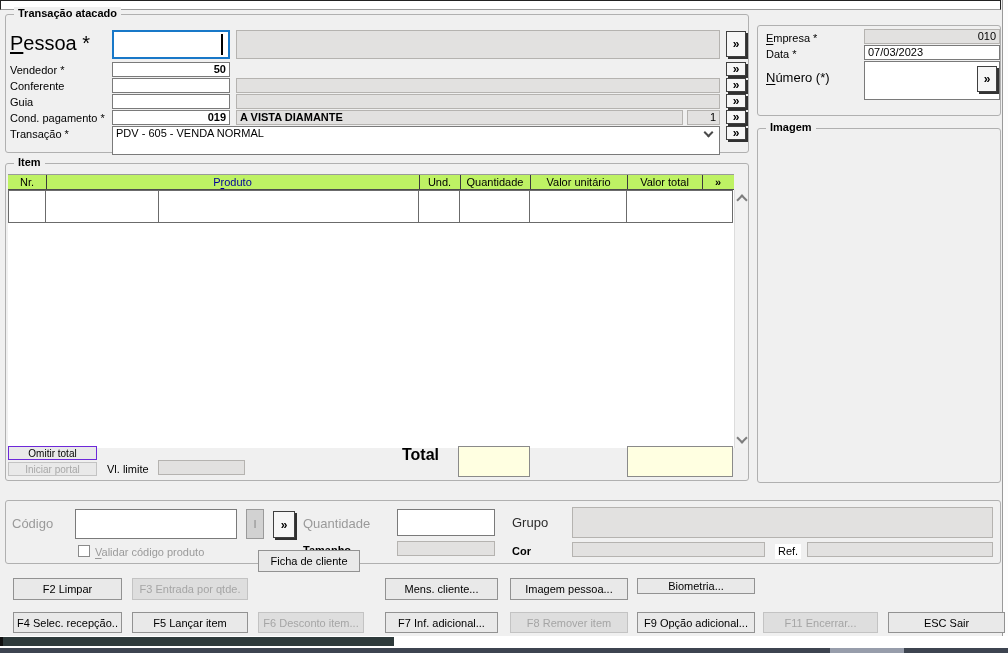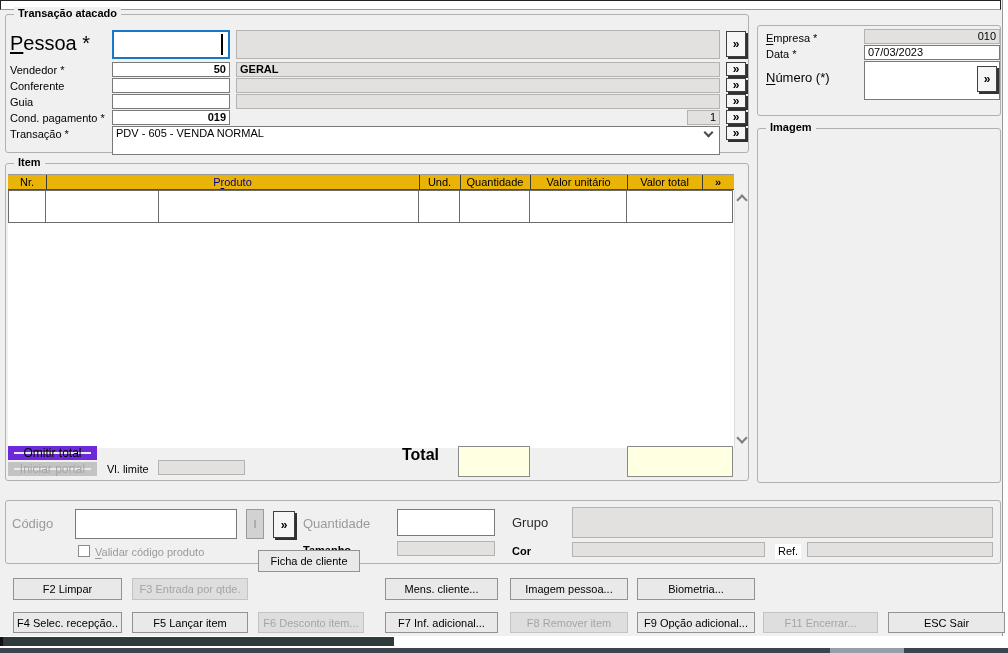--- a/index.html
+++ b/index.html
@@ -14,24 +14,24 @@
   .grey{color:#9a9a9a;}
   .u{text-decoration:underline;text-underline-offset:2px;}
   .input{background:#fff;border:1px solid #7a7a7a;font-size:11px;line-height:13px;padding:0 3px;}
   .display{background:#e2e1e0;border:1px solid #b5b3b0;font-size:11px;line-height:13px;padding:0 3px;}
   .bold{font-weight:bold;}
   .rt{text-align:right;}
   .focus{border:2px solid #1878c8;}
   .morebtn{background:#f6f6f6;border:1px solid #3f3f3f;box-shadow:2px 2px 0 rgba(0,0,0,.8);display:flex;align-items:center;justify-content:center;font-weight:bold;font-size:12px;cursor:pointer;}
   .btn{background:#e9e9e9;border:1px solid #929292;display:flex;align-items:center;justify-content:center;font-size:11px;cursor:pointer;white-space:nowrap;}
   .btn.disabled{color:#a5a5a5;background:#dedede;border-color:#c3c3c3;cursor:default;}
-  .smallbtn{background:#e9e9e9;border:6px solid #6d28d9;display:flex;align-items:center;justify-content:center;font-size:12px;cursor:pointer;}
+  .smallbtn{background:#e9e9e9;border:1px solid #6d28d9;display:flex;align-items:center;justify-content:center;font-size:10px;cursor:pointer;}
   .smallbtn.disabled{color:#a8a8a8;border-color:#c3c3c3;cursor:default;}
   .cream{background:#ffffe1;border:1px solid #8a8a8a;}
-  .hrow{background:#eab308;border-top:1px solid #9a9a9a;border-bottom:1px solid #4d4d4d;}
+  .hrow{background:#bef264;border-top:1px solid #9a9a9a;border-bottom:1px solid #4d4d4d;}
   .hcell{position:absolute;top:0;height:100%;display:flex;align-items:center;justify-content:center;border-right:1px solid #3c3c3c;font-size:11px;}
   .rcell{position:absolute;background:#fff;border:1px solid #6b6b6b;border-left:none;}
   .rcell.first{border-left:1px solid #6b6b6b;}
   .chev{width:7px;height:7px;border-left:2px solid #4a4a4a;border-bottom:2px solid #4a4a4a;transform:rotate(-45deg);}
   .sarrow{width:6px;height:6px;border-left:2px solid #7d7d7d;border-bottom:2px solid #7d7d7d;}
   .cb{background:#fff;border:1px solid #8a8a8a;}
   .caret{position:absolute;width:2px;background:#000;}
 </style>
 </head>
 <body>
@@ -48,35 +48,35 @@
   </div>
 
   <div class="abs big" style="left:10px;top:31px;"><span class="u">P</span><span>essoa *</span></div>
   <div class="abs input focus" style="left:112px;top:30px;width:118px;height:29px;"></div>
   <div class="abs caret" style="left:221px;top:34px;height:21px;"></div>
   <div class="abs display" style="left:236px;top:30px;width:484px;height:29px;"></div>
   <div class="abs morebtn" style="left:726px;top:31px;width:20px;height:26px;">»</div>
 
   <div class="abs lbl" style="left:10px;top:63px;">Vendedor *</div>
   <div class="abs input rt bold" style="left:112px;top:62px;width:118px;height:15px;">50</div>
-  <div class="abs display bold" style="left:236px;top:62px;width:484px;height:15px;">GERAL</div>
   <div class="abs morebtn" style="left:726px;top:62px;width:20px;height:14px;">»</div>
 
   <div class="abs lbl" style="left:10px;top:79px;">Conferente</div>
   <div class="abs input" style="left:112px;top:78px;width:118px;height:15px;"></div>
   <div class="abs display" style="left:236px;top:78px;width:484px;height:15px;"></div>
   <div class="abs morebtn" style="left:726px;top:78px;width:20px;height:14px;">»</div>
 
   <div class="abs lbl" style="left:10px;top:95px;">Guia</div>
   <div class="abs input" style="left:112px;top:94px;width:118px;height:15px;"></div>
   <div class="abs display" style="left:236px;top:94px;width:484px;height:15px;"></div>
   <div class="abs morebtn" style="left:726px;top:94px;width:20px;height:14px;">»</div>
 
   <div class="abs lbl" style="left:10px;top:111px;">Cond. pagamento *</div>
   <div class="abs input rt bold" style="left:112px;top:110px;width:118px;height:15px;">019</div>
+  <div class="abs display bold" style="left:236px;top:110px;width:447px;height:15px;">A VISTA DIAMANTE</div>
   <div class="abs display rt" style="left:687px;top:110px;width:33px;height:15px;">1</div>
   <div class="abs morebtn" style="left:726px;top:110px;width:20px;height:14px;">»</div>
 
   <div class="abs lbl" style="left:10px;top:127px;">Transação *</div>
   <div class="abs input" style="left:112px;top:126px;width:608px;height:29px;">PDV - 605 - VENDA NORMAL</div>
   <div class="abs chev" style="left:705px;top:129px;"></div>
   <div class="abs morebtn" style="left:726px;top:126px;width:20px;height:14px;">»</div>
 
   <div class="abs gbox" style="left:757px;top:25px;width:244px;height:91px;"></div>
   <div class="abs lbl" style="left:766px;top:31px;"><span class="u">E</span><span>mpresa *</span></div>
@@ -149,21 +149,21 @@
   <div class="abs display" style="left:572px;top:542px;width:193px;height:15px;"></div>
   <div class="abs lbl" style="left:775px;top:544px;background:#fff;padding:0 3px;">Ref.</div>
   <div class="abs display" style="left:807px;top:542px;width:186px;height:15px;"></div>
 
   <div id="btnrows">
       <div class="abs btn" style="left: 13px; top: 578px; width: 109px; height: 22px;">F2 Limpar</div>
       <div class="abs btn disabled" style="left: 132px; top: 578px; width: 116px; height: 22px;">F3 Entrada por qtde.</div>
       <div class="abs btn" style="left: 258px; top: 550px; width: 102px; height: 22px;">Ficha de cliente</div>
       <div class="abs btn" style="left: 385px; top: 578px; width: 113px; height: 22px;">Mens. cliente...</div>
       <div class="abs btn" style="left: 510px; top: 578px; width: 118px; height: 22px;">Imagem pessoa...</div>
-      <div class="abs btn" style="left: 637px; top: 578px; width: 118px; height: 22px;">Biometria...</div>
+      <div class="abs btn" style="left: 637px; top: 578px; width: 118px; height: 16px;">Biometria...</div>
       <div class="abs btn" style="left: 13px; top: 612px; width: 109px; height: 21px;">F4 Selec. recepção..</div>
       <div class="abs btn" style="left: 132px; top: 612px; width: 116px; height: 21px;">F5 Lançar item</div>
       <div class="abs btn disabled" style="left: 258px; top: 612px; width: 106px; height: 21px;">F6 Desconto item...</div>
       <div class="abs btn" style="left: 385px; top: 612px; width: 113px; height: 21px;">F7 Inf. adicional...</div>
       <div class="abs btn disabled" style="left: 510px; top: 612px; width: 118px; height: 21px;">F8 Remover item</div>
       <div class="abs btn" style="left: 637px; top: 612px; width: 118px; height: 21px;">F9 Opção adicional...</div>
       <div class="abs btn disabled" style="left: 763px; top: 612px; width: 115px; height: 21px;">F11 Encerrar...</div>
       <div class="abs btn" style="left: 888px; top: 612px; width: 117px; height: 21px;">ESC Sair</div>
     </div>
 

